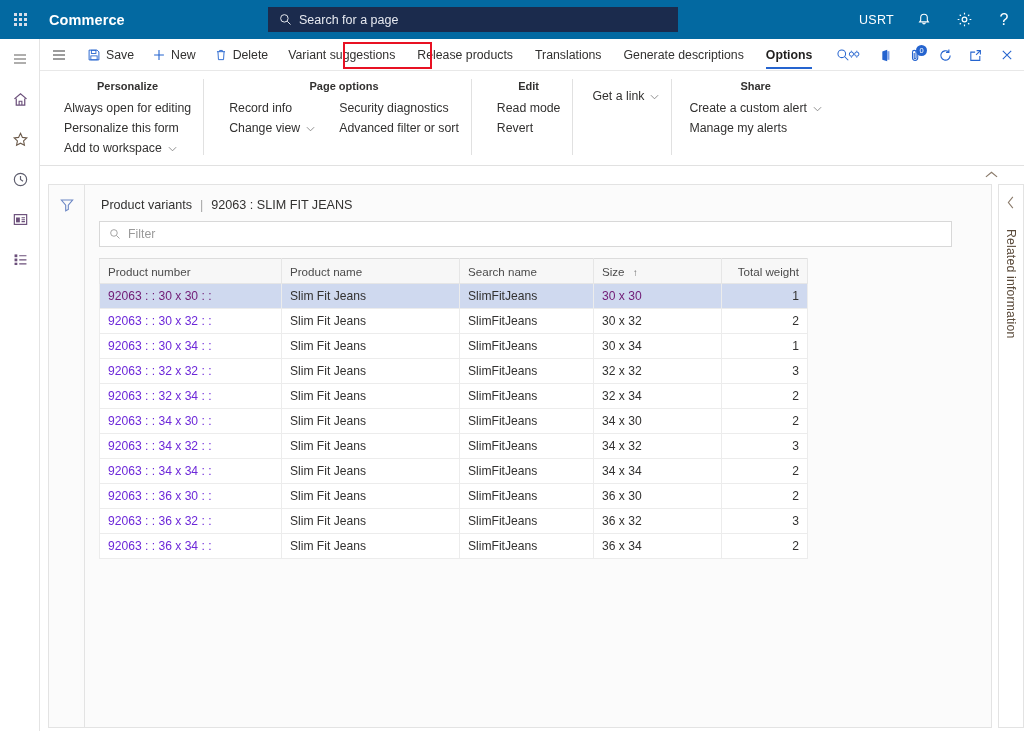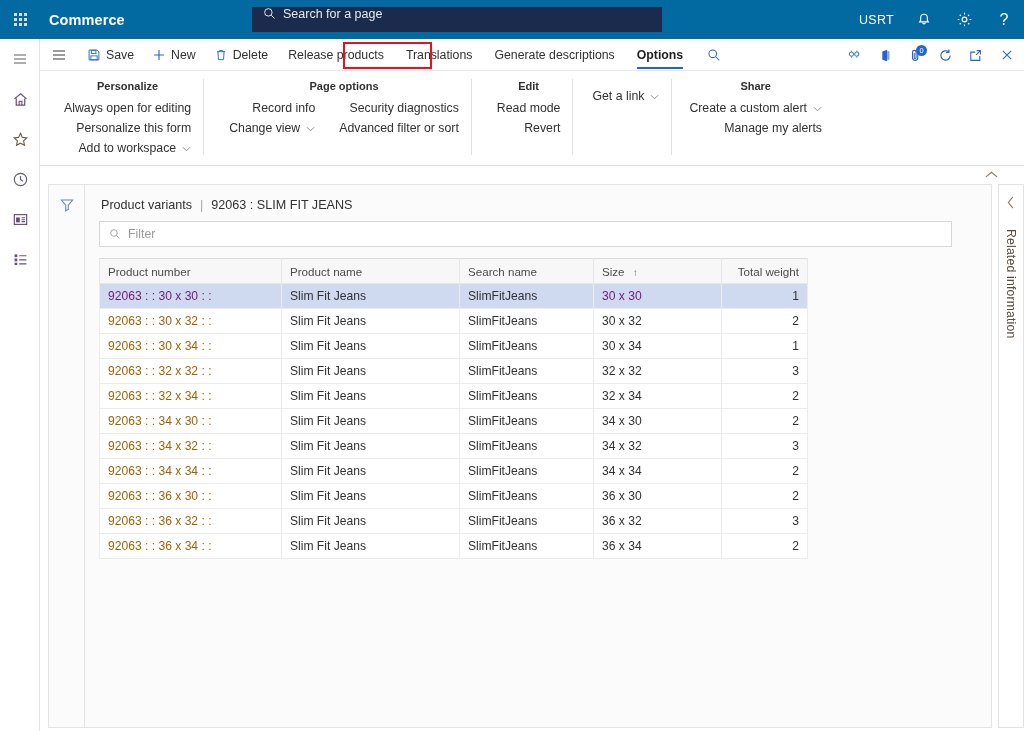--- a/index.html
+++ b/index.html
@@ -28,24 +28,24 @@
     grid-template-columns: repeat(3, 3px);
     grid-template-rows: repeat(3, 3px);
     gap: 2px;
   }
   .waffle-grid i { background: #d8dde8; display: block; width: 3px; height: 3px; }
   #brand {
     color: #ffffff; font-size: 14.5px; font-weight: bold;
     margin-left: 9px; letter-spacing: .1px;
   }
   #searchbox {
-    position: absolute; left: 252px; top: 7px;
+    position: absolute; left: 268px; top: 7px;
     width: 410px; height: 25px;
     background: #1b2b4d;
-    display: flex; 
+    display: flex; align-items: center;
     padding-left: 11px;
     cursor: text;
   }
   #searchbox .mag { margin-right: 7px; display: flex; }
   #search-text { color: #e6e9f0; font-size: 12.5px; }
   #topbar-right {
     position: absolute; right: 0; top: 0; height: 39px;
     display: flex; align-items: center; gap: 0px;
   }
   #topbar-right .tb-item {
@@ -133,21 +133,21 @@
   .og { padding: 9px 0 0 0; display: flex; flex-direction: column; position: relative; }
   .og + .og::before {
     content: ""; position: absolute; left: 0; top: 8px; bottom: 10px;
     width: 1px; background: #e1e1e1;
   }
   .og-title {
     font-size: 11px; font-weight: bold; color: #323130;
     text-align: center; margin-bottom: 6px;
   }
   .og-cols { display: flex; }
-  .og-col { display: flex; flex-direction: column; align-items: flex-end; }
+  .og-col { display: flex; flex-direction: column; }
   .og-item {
     font-size: 12.3px; color: #323130;
     padding: 3px 12px 3px 12px; cursor: pointer;
     white-space: nowrap; display: flex; align-items: center;
   }
   .chev { margin-left: 6px; opacity: .75; }
 
   
   #canvas {
     position: absolute; top: 166px; left: 40px;
@@ -213,21 +213,21 @@
   #grid th.num { text-align: right; }
   #grid td {
     font-size: 12.1px; color: #323130;
     height: 25px;
     padding: 0 8px;
     border: 1px solid #ececec;
     vertical-align: middle;
     white-space: nowrap;
     background: #ffffff;
   }
-  #grid td.link { color: #a16207; cursor: pointer; }
+  #grid td.link { color: #6d28d9; cursor: pointer; }
   #grid td.num { text-align: right; }
   #grid tr.selected td { background: #cfd9ef; }
   #grid tr.selected td.link { color: #701a75; }
   .sort-arrow { margin-left: 5px; font-size: 10px; color: #6b6b6b; }
 
   
   #related {
     position: absolute; top: 18px; right: 0;
     width: 26px; height: 544px;
     background: #ffffff;
@@ -371,20 +371,21 @@
 
   <div class="cmd">
     <span class="ci">
       <svg width="14" height="14" viewBox="0 0 16 16">
           <path d="M3.4 4.2h9.2M6.4 4.2V2.8h3.2v1.4M4.5 4.2l.6 9.1h5.8l.6-9.1" fill="none" stroke="#2564cf" stroke-width="1.05"></path>
         </svg>
     </span>
     <span>Delete</span>
   </div>
 
+  <div class="cmd cmd-tab">Variant suggestions</div>
   <div class="cmd cmd-tab">Release products</div>
   <div class="cmd cmd-tab">Translations</div>
   <div class="cmd cmd-tab">Generate descriptions</div>
   <div class="cmd cmd-tab active">Options</div>
 
   <div class="cmd" style="padding:0 13px;">
     <svg width="14" height="14" viewBox="0 0 16 16">
         <circle cx="6.6" cy="6.6" r="4.4" fill="none" stroke="#2564cf" stroke-width="1.15"></circle>
         <line x1="10" y1="10" x2="14" y2="14" stroke="#2564cf" stroke-width="1.15"></line>
       </svg>

